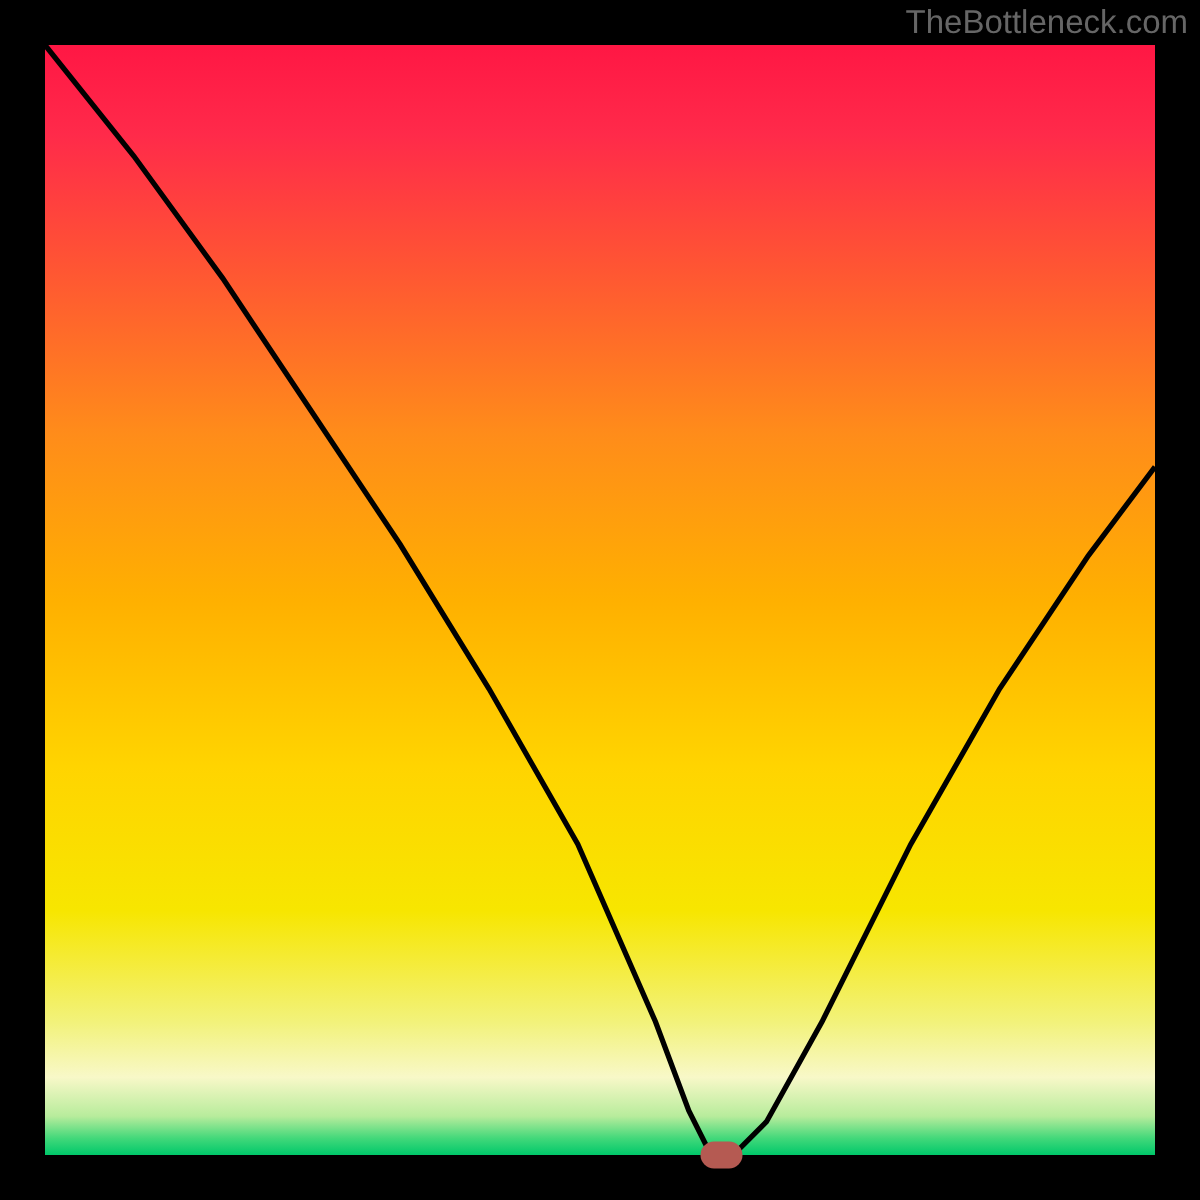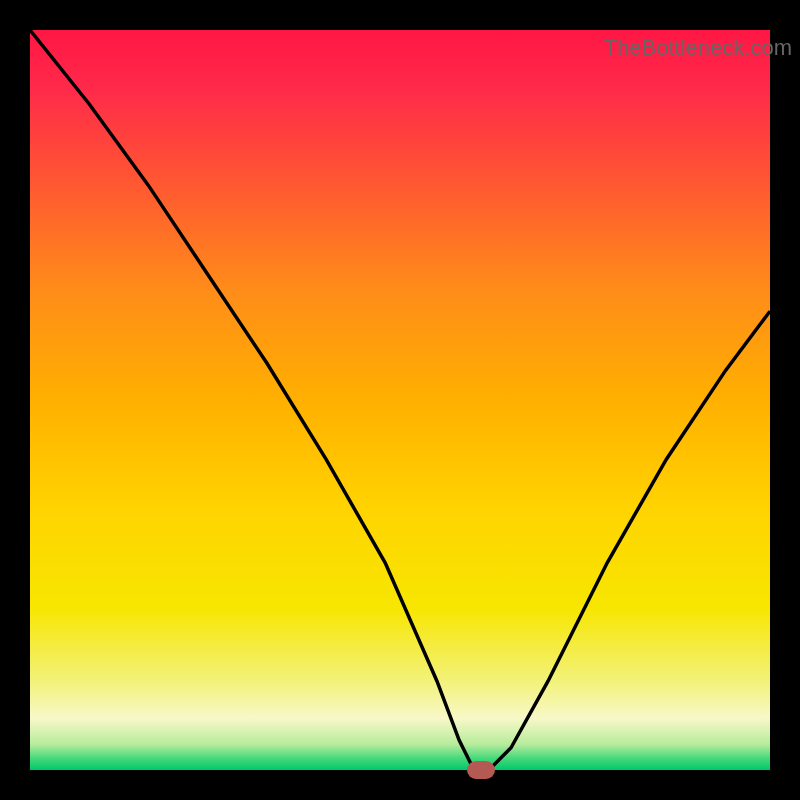--- a/index.html
+++ b/index.html
@@ -12,21 +12,20 @@
     font-family: Arial, Helvetica, sans-serif;
   }
   .watermark {
     position: absolute;
     top: 2px;
     right: 8px;
     color: #666;
     font-size: 22px;
     font-weight: 500;
     z-index: 10;
-    margin-top: 33px;
   }
   .chart-area {
     position: absolute;
     left: 30px;
     top: 30px;
     width: 740px;
     height: 740px;
   }
   svg {
     display: block;

